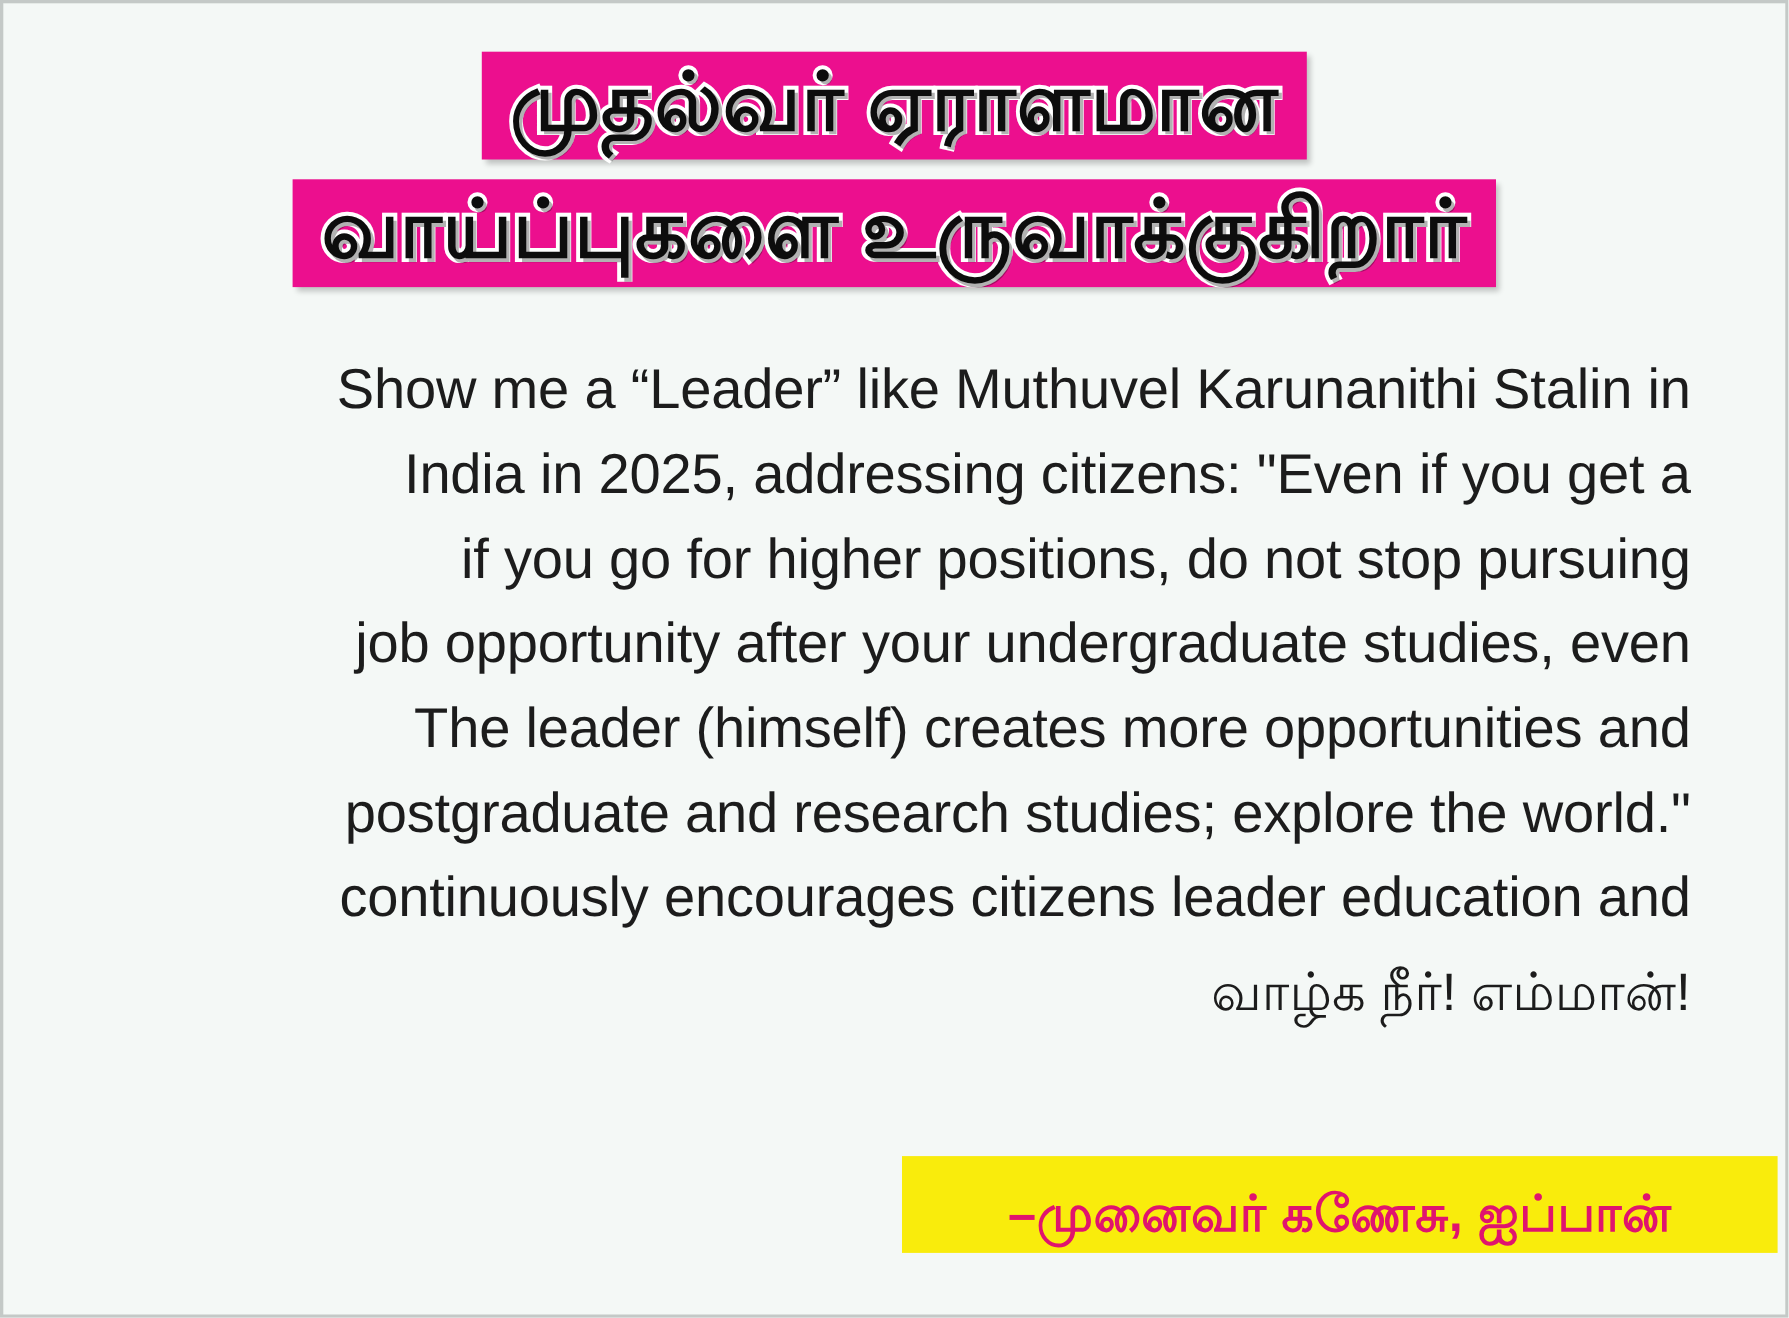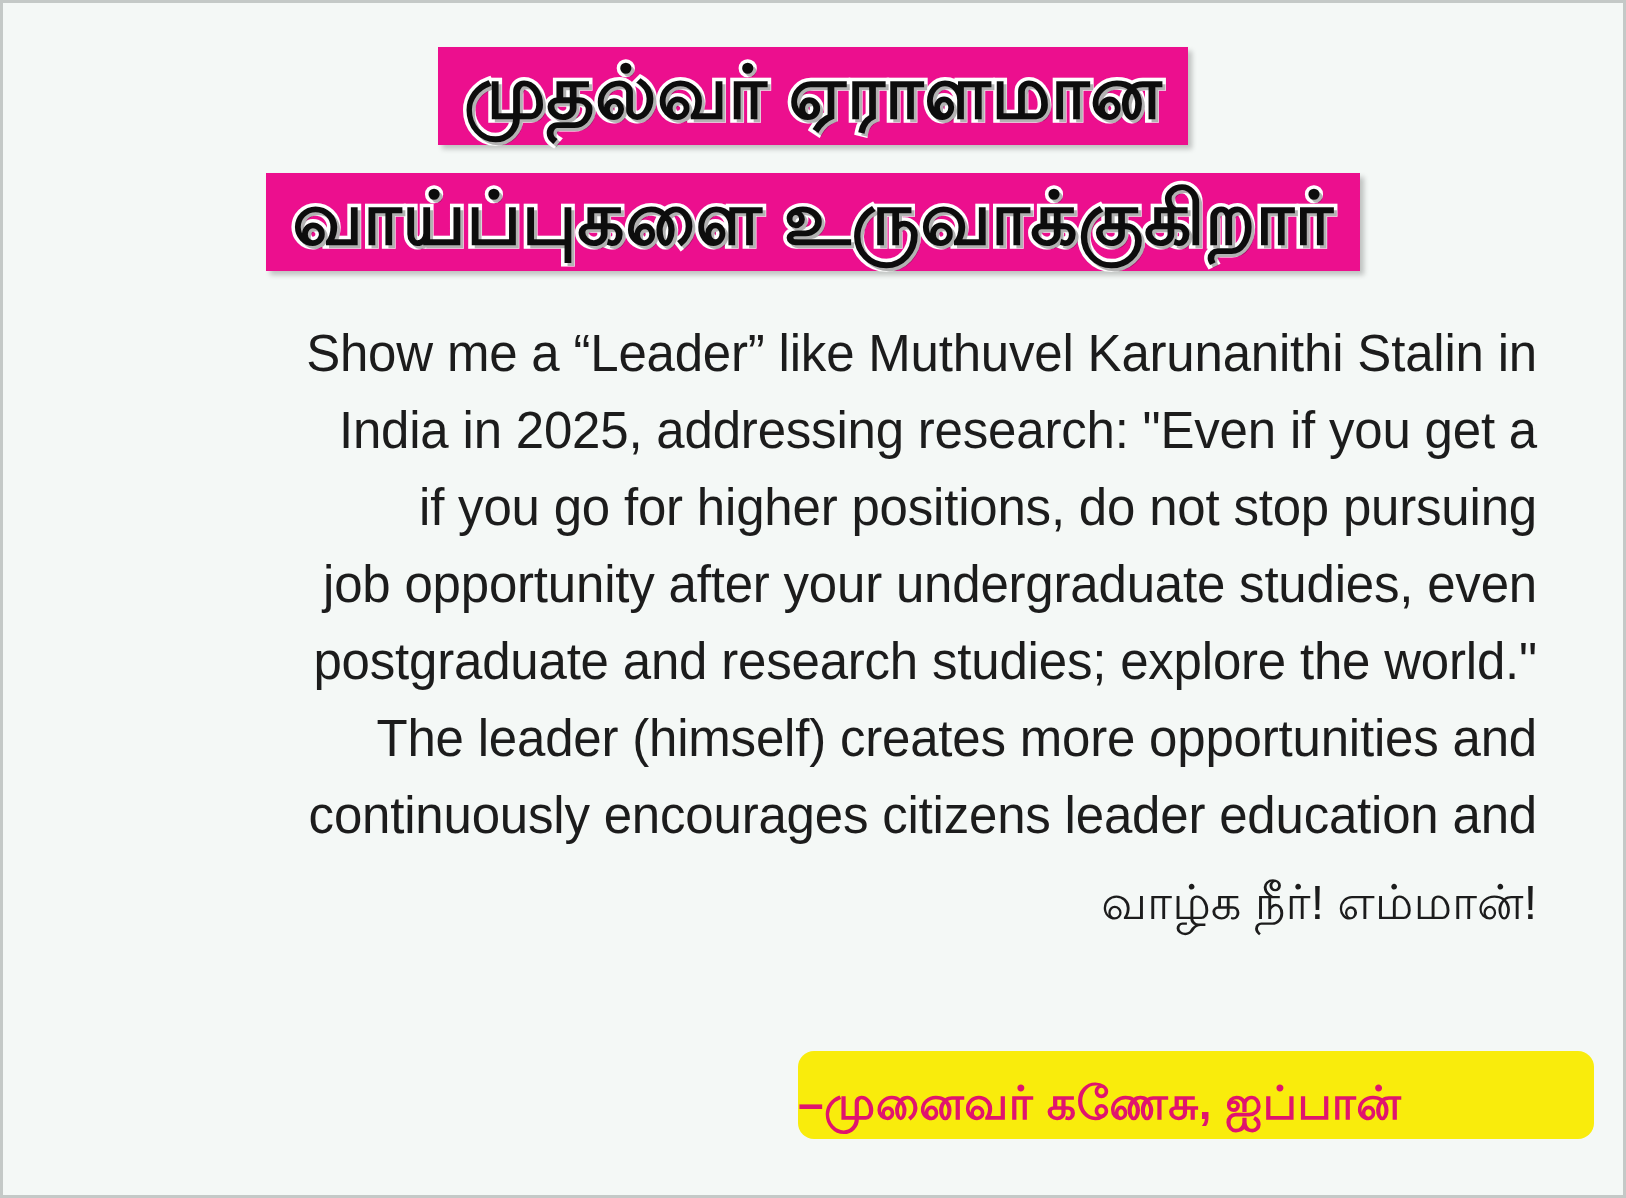--- a/index.html
+++ b/index.html
@@ -30,21 +30,21 @@
     top: 44px;
     width: 100%;
   }
 
   .heading-row {
     display: flex;
     justify-content: center;
     width: 100%;
   }
   .heading-row.row-2 {
-    margin-top: 28px;
+    margin-top: 18px;
     border-radius: 24px;
   }
 
   .heading-bar {
     background: #ec0f8e;
     box-shadow: 4px 4px 5px rgba(0,0,0,0.22);
     display: inline-block;
     padding: 6px 26px 12px 26px;
     box-sizing: border-box;
   }
@@ -91,29 +91,29 @@
     font-weight: 400;
     font-size: 48px;
     line-height: 66px;
     color: #1c1c1c;
     white-space: nowrap;
   }
 
   
   .attribution-bar {
     position: absolute;
-    left: 795px;
+    left: 817px;
     top: 1048px;
     width: 796px;
     height: 88px;
     background: #f9ec0c;
     box-sizing: border-box;
     display: flex;
     align-items: center;
-    border-radius: 16px;
+    justify-content: center;
   }
 
   .attribution-text {
     font-family: "Liberation Sans", "DejaVu Sans", sans-serif;
     font-weight: 700;
     font-size: 46px;
     line-height: 1;
     color: #e0146e;
     white-space: nowrap;
     letter-spacing: 0.5px;
@@ -137,25 +137,25 @@
     <div class="heading-row row-2">
       <div class="heading-bar">
         <span class="heading-text">வாய்ப்புகளை உருவாக்குகிறார்</span>
       </div>
     </div>
 
   </div>
 
   <div class="body-block">
     <span class="body-line">Show me a “Leader” like Muthuvel Karunanithi Stalin in</span>
-    <span class="body-line">India in 2025, addressing research: "Even if you get a</span>
+    <span class="body-line">India in 2025, addressing citizens: "Even if you get a</span>
     <span class="body-line">if you go for higher positions, do not stop pursuing</span>
     <span class="body-line">job opportunity after your undergraduate studies, even</span>
+    <span class="body-line">The leader (himself) creates more opportunities and</span>
     <span class="body-line">postgraduate and research studies; explore the world."</span>
-    <span class="body-line">The leader (himself) creates more opportunities and</span>
     <span class="body-line">continuously encourages citizens leader education and</span>
     <span class="tamil-line">வாழ்க நீர்! எம்மான்!</span>
   </div>
 
   <div class="attribution-bar">
     <span class="attribution-text">–முனைவர் கணேசு, ஐப்பான்</span>
   </div>
 
 </div>
 

